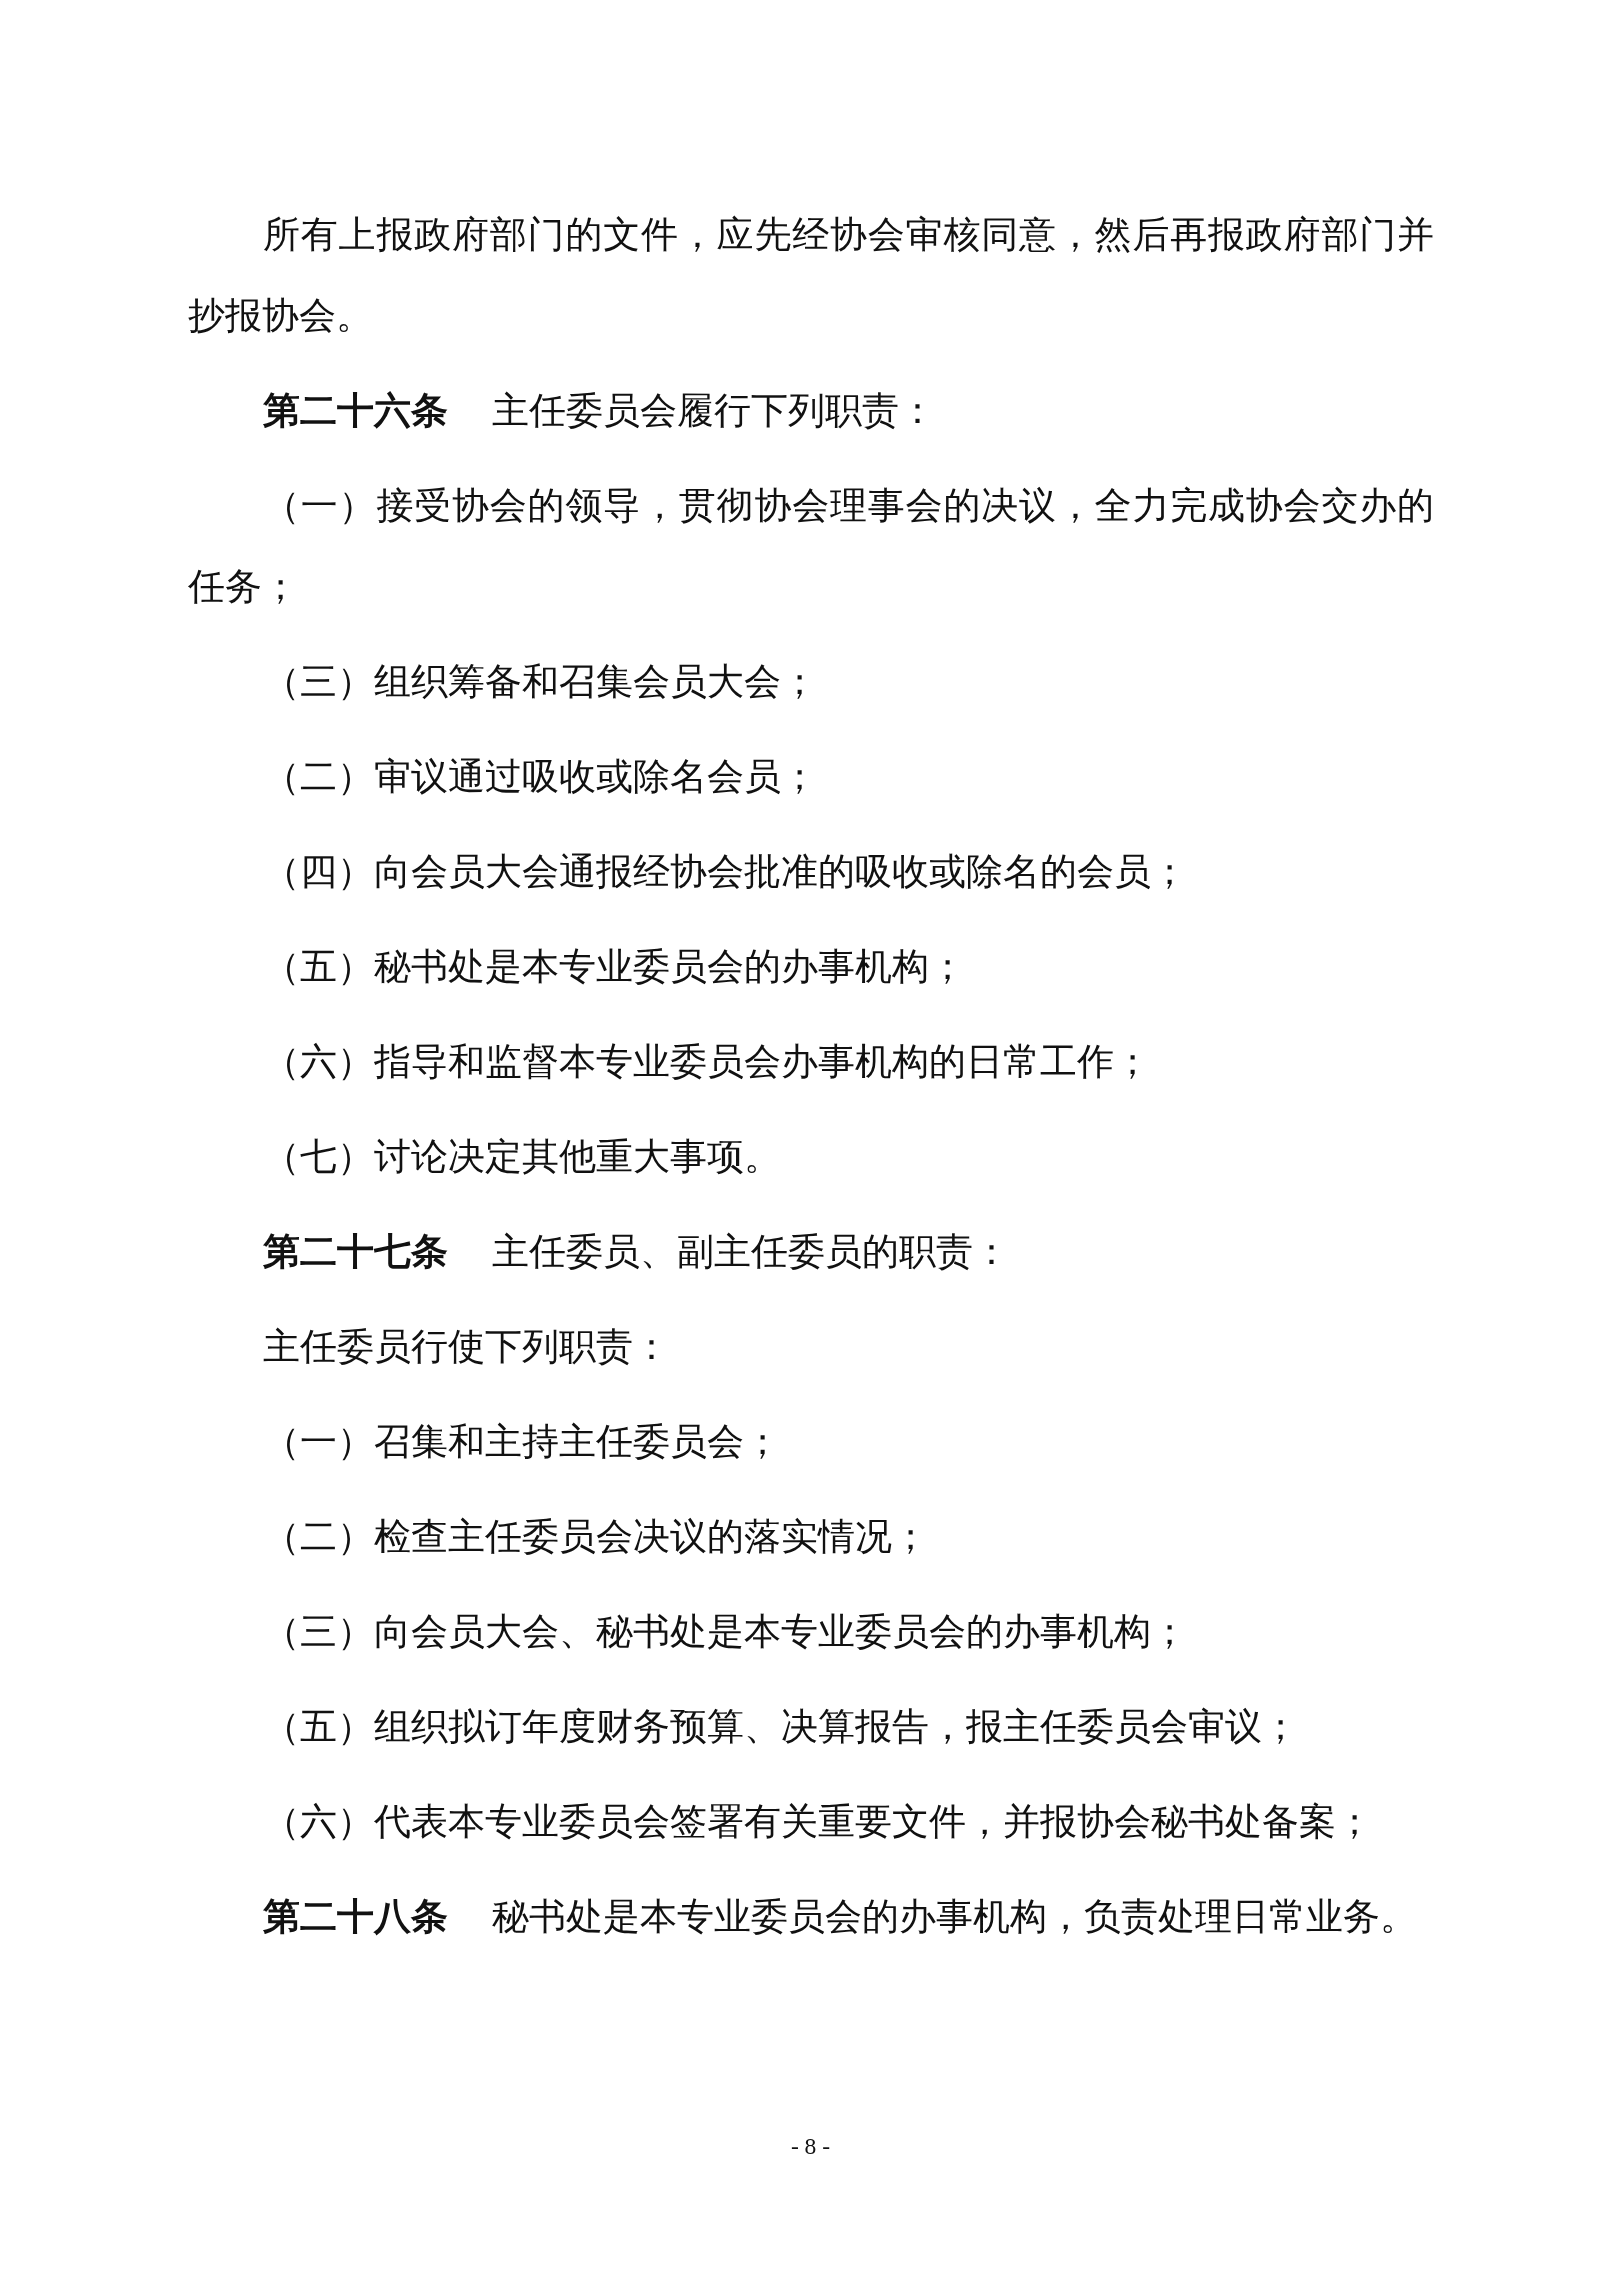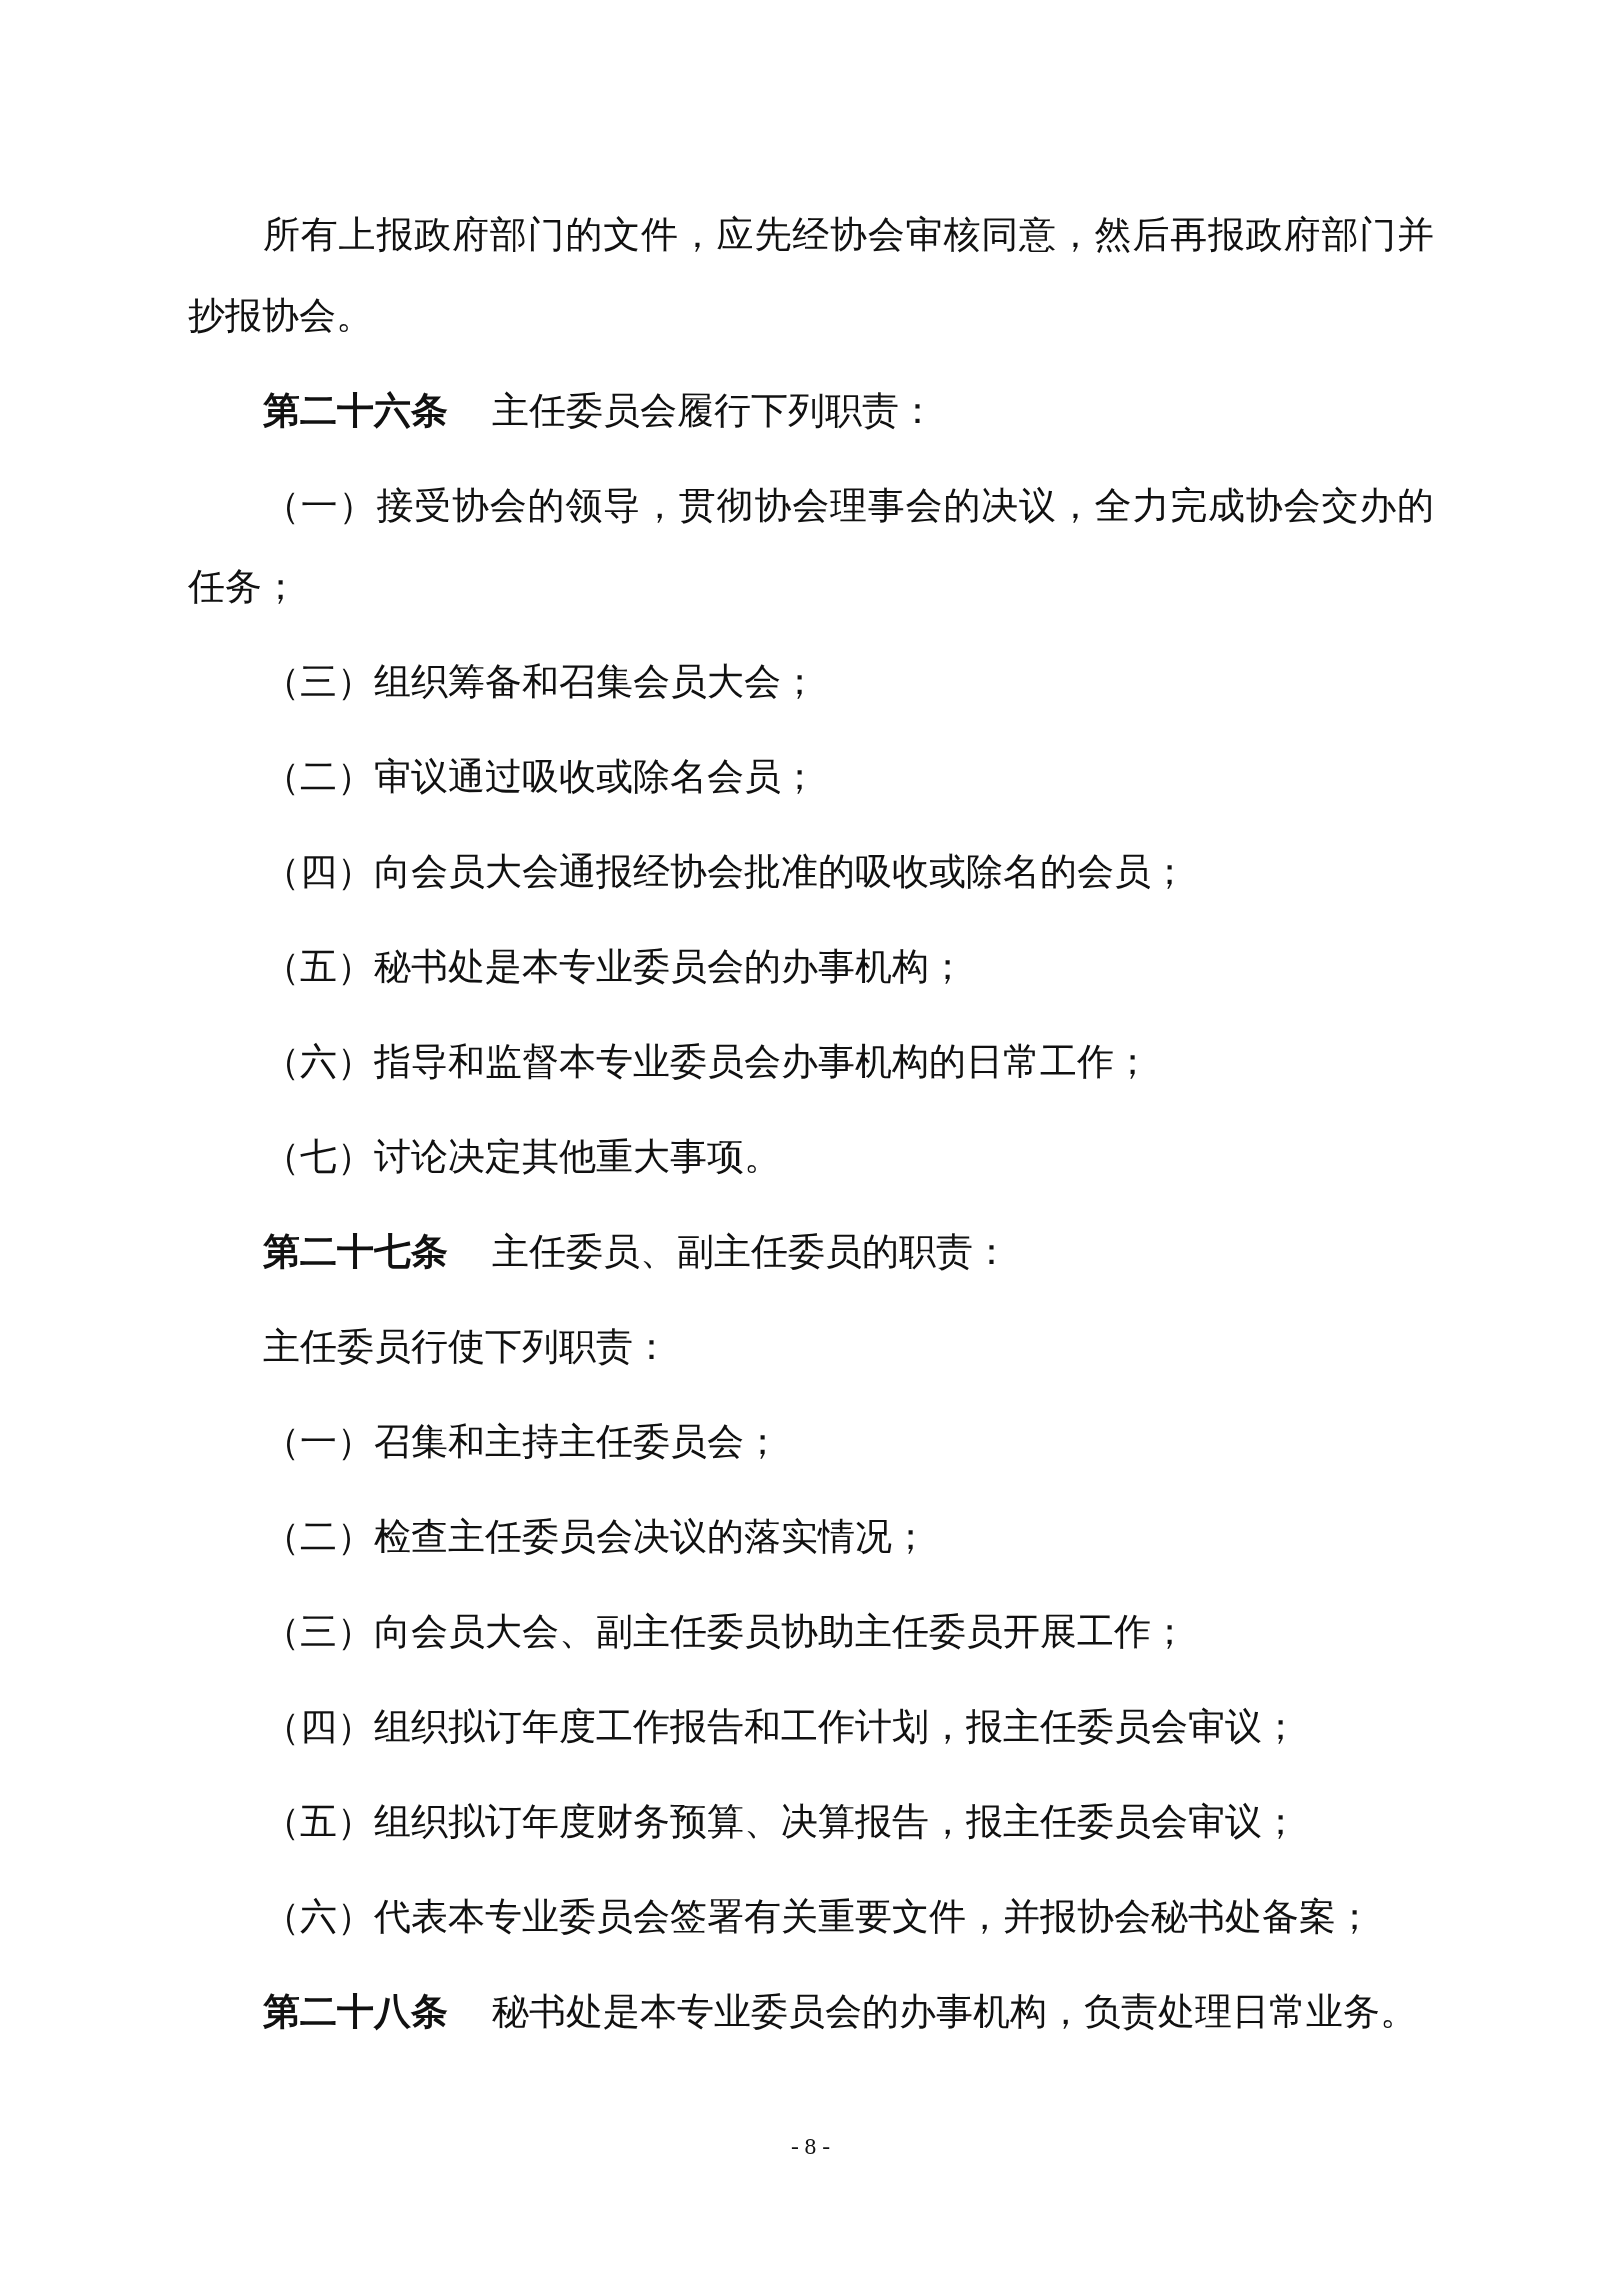--- a/index.html
+++ b/index.html
@@ -36,22 +36,21 @@
     <p class="p indent">（四）向会员大会通报经协会批准的吸收或除名的会员；</p>
     <p class="p indent">（五）秘书处是本专业委员会的办事机构；</p>
     <p class="p indent">（六）指导和监督本专业委员会办事机构的日常工作；</p>
     <p class="p indent">（七）讨论决定其他重大事项。</p>
 
     <p class="p indent"><span class="head">第二十七条</span><span class="gap"></span><span>主任委员、副主任委员的职责：</span></p>
 
     <p class="p indent">主任委员行使下列职责：</p>
     <p class="p indent">（一）召集和主持主任委员会；</p>
     <p class="p indent">（二）检查主任委员会决议的落实情况；</p>
-    <p class="p indent">（三）向会员大会、副主任委员协助主任委员开展工作；</p>
-    <p class="p indent">（四）组织拟订年度工作报告和工作计划，报主任委员会审议；</p>
+    <p class="p indent">（三）向会员大会、秘书处是本专业委员会的办事机构；</p>
     <p class="p indent">（五）组织拟订年度财务预算、决算报告，报主任委员会审议；</p>
     <p class="p indent">（六）代表本专业委员会签署有关重要文件，并报协会秘书处备案；</p>
 
     <p class="p indent"><span class="head">第二十八条</span><span class="gap"></span><span>秘书处是本专业委员会的办事机构，负责处理日常业务。</span></p>
 
   </div>
 
   <div class="page-number">- 8 -</div>
 </div>
 

